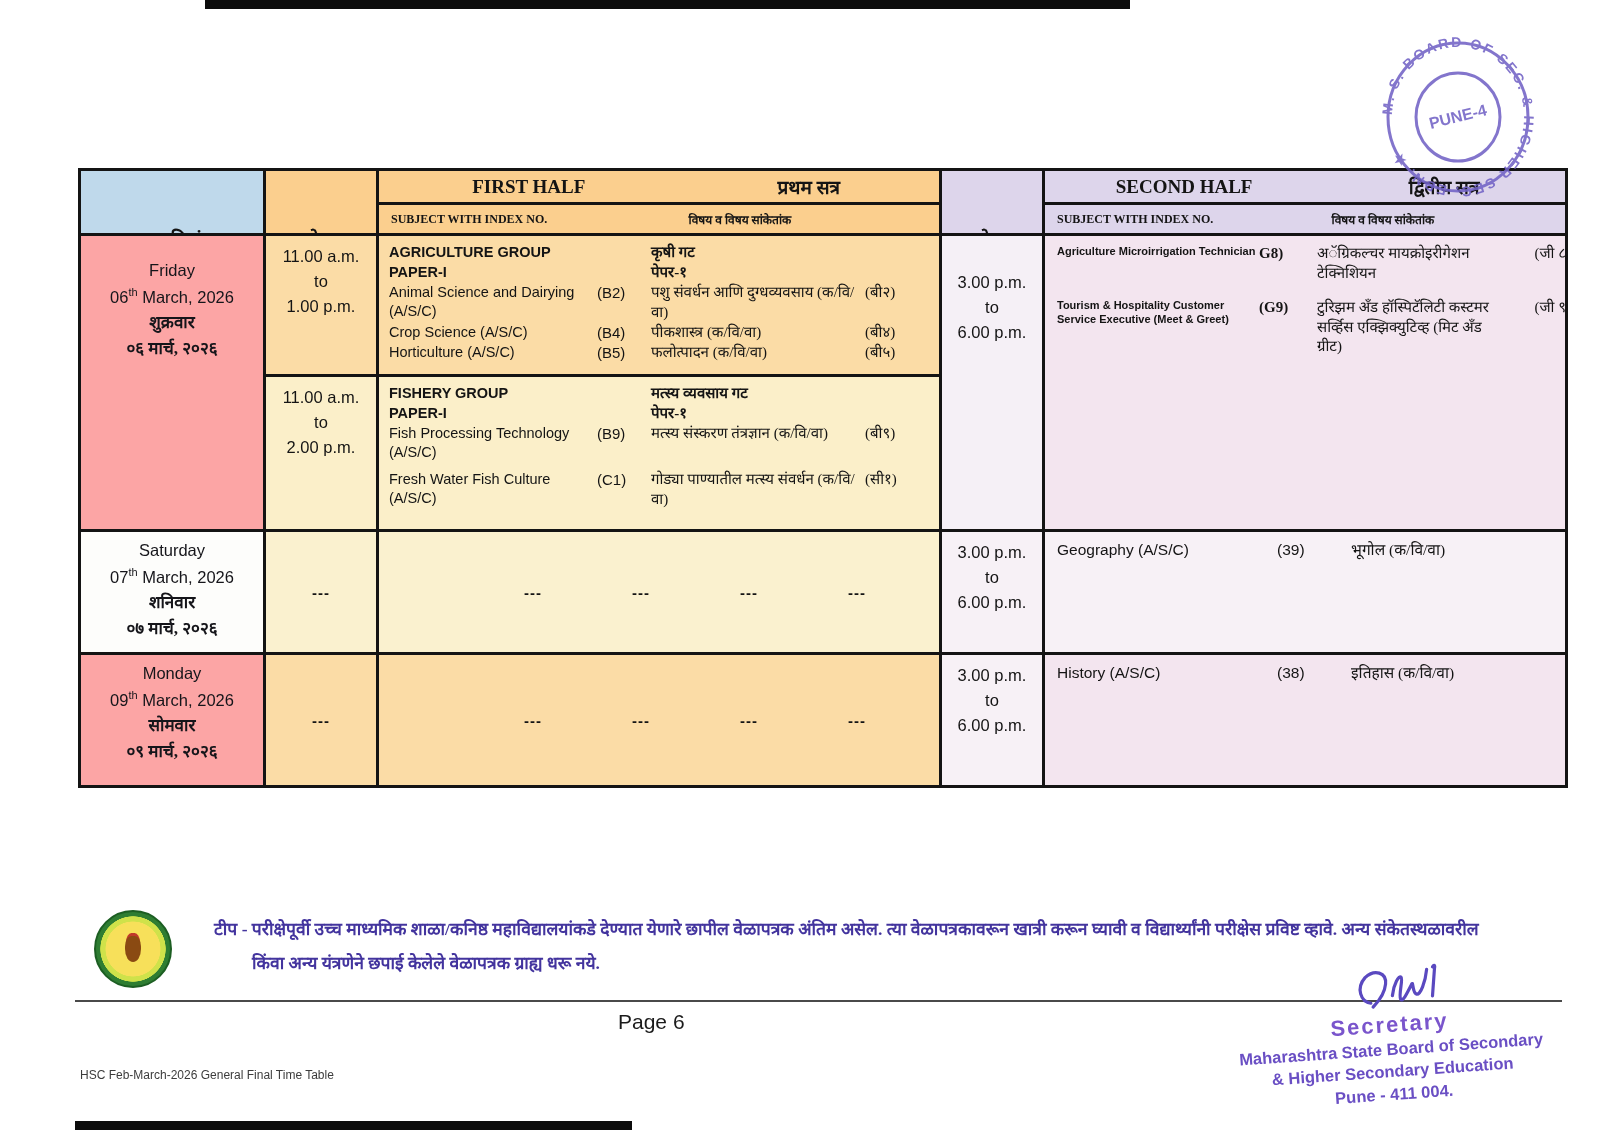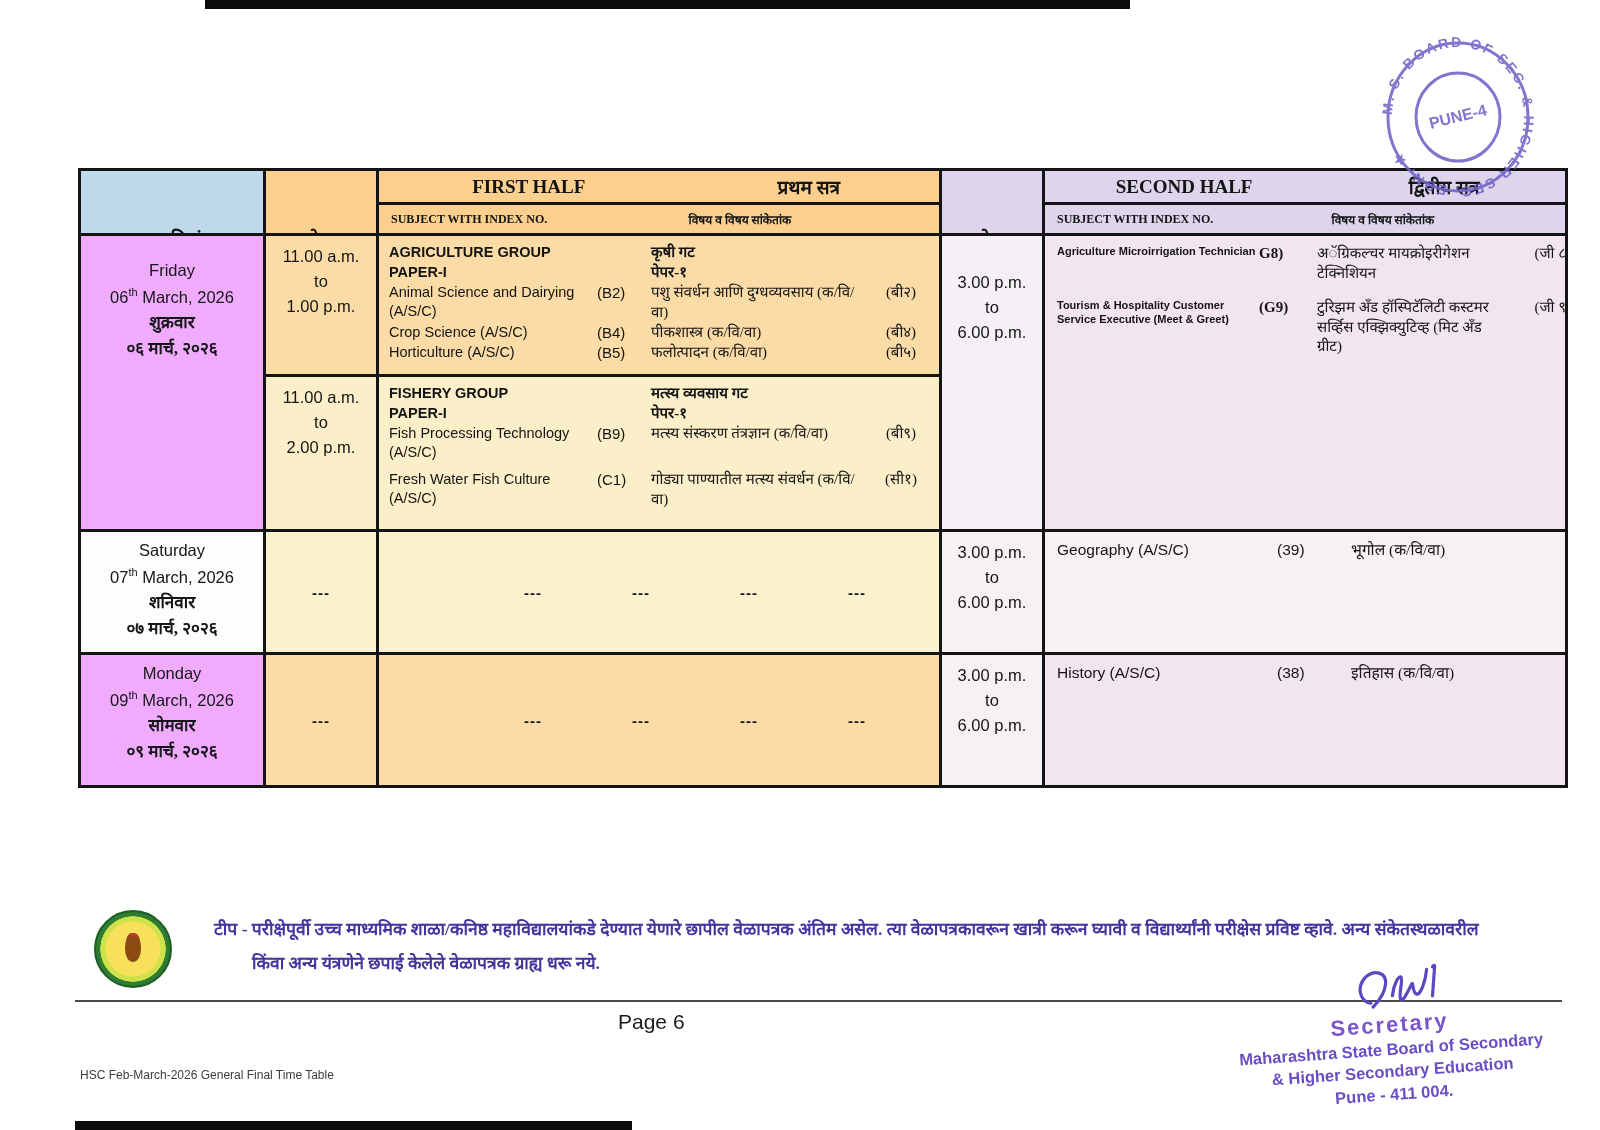--- a/index.html
+++ b/index.html
@@ -14,21 +14,21 @@
   
   .tt{
     position:absolute;left:78px;top:168px;
     display:grid;
     grid-template-columns:182px 110px 560px 100px 520px;
     grid-template-rows:62px 138px 152px 120px 130px;
     gap:3px;background:#141414;border:3px solid #141414;
   }
   .cell{background:#fff;overflow:hidden;}
   .c-bluehdr{background:#bfd9eb;}
-  .c-blue{background:#f0abfc;}
+  .c-blue{background:#fca5a5;}
   .c-white{background:#fdfdfb;}
   .c-orghdr{background:#fbcf8e;}
   .c-peach{background:#fbdca6;}
   .c-cream{background:#fbefc9;}
   .c-creamlight{background:#faf1cf;}
   .c-lavhdr{background:#ddd5eb;}
   .c-pink{background:#f3e5ef;}
   .c-pinklight{background:#f7f1f6;}
   .c-timew{background:#f5f0f6;}
 
@@ -57,21 +57,21 @@
   .dashspread span{flex:1;text-align:center;font-weight:bold;font-size:15px;letter-spacing:1px;}
 
   
   .subjcell{padding:7px 6px 4px 10px;}
   .srow{display:grid;grid-template-columns:200px 58px 212px 74px;column-gap:2px;line-height:1.28;margin-bottom:1px;}
   .g-en{grid-column:1/3;font-weight:bold;font-size:14.5px;}
   .g-mr{grid-column:3/5;font-family:"Liberation Serif", serif;font-weight:bold;font-size:15px;}
   .s-en{font-size:14.5px;}
   .s-code{font-size:15px;padding-left:6px;}
   .s-mr{font-family:"Liberation Serif", serif;font-size:15px;}
-  .s-codemr{font-family:"Liberation Serif", serif;font-size:15px;text-align:center;padding-right:2px;}
+  .s-codemr{font-family:"Liberation Serif", serif;font-size:15px;text-align:left;padding-right:2px;}
   .gap8{height:8px;}
 
   
   .sh-cell{padding:8px 4px 4px 12px;}
   .shrow{display:grid;grid-template-columns:200px 56px 178px 80px;column-gap:2px;line-height:1.3;margin-bottom:15px;}
   .sh-en{font-family:Liberation Sans, sans-serif;font-weight:bold;font-size:11px;}
   .sh-code{font-family:"Liberation Serif", serif;font-weight:bold;font-size:15px;}
   .sh-mr{font-family:"Liberation Serif", serif;font-size:15px;}
   .sh-codemr{font-family:"Liberation Serif", serif;font-size:15px;text-align:right;padding-right:6px;}
 

